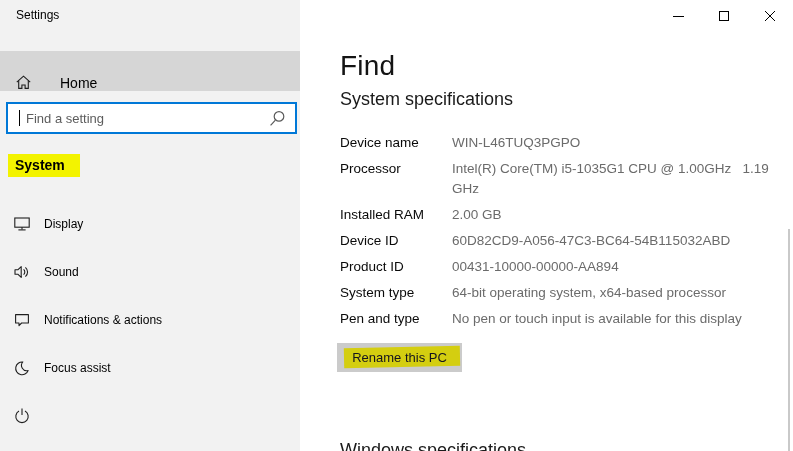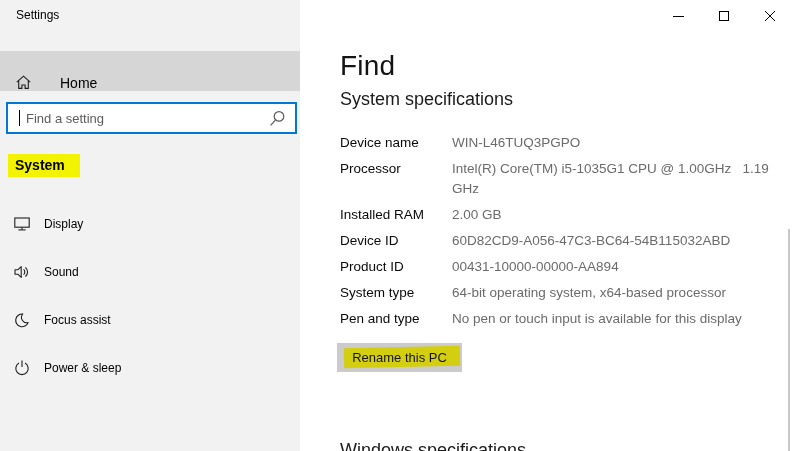--- a/index.html
+++ b/index.html
@@ -166,33 +166,40 @@
             <path d="M2 6.8 L4.8 6.8 L8.2 3.6 L8.2 14.4 L4.8 11.2 L2 11.2 Z" stroke-linejoin="round"></path>
             <path d="M10.6 6.4 a3.4 3.4 0 0 1 0 5.2"></path>
             <path d="M12.4 4.3 a6.2 6.2 0 0 1 0 9.4"></path>
           </svg>
         </span>
         <span class="nav-label">Sound</span>
       </div>
       <div class="nav-item">
         <span class="icon-box">
           <svg width="18" height="18" viewBox="0 0 18 18" fill="none" stroke="#1f1f1f" stroke-width="1.1">
+            <path d="M2.6 3.6 L15.4 3.6 L15.4 12 L8.6 12 L6 14.6 L6 12 L2.6 12 Z" stroke-linejoin="round"></path>
+          </svg>
+        </span>
+        <span class="nav-label">Notifications &amp; actions</span>
+      </div>
+      <div class="nav-item">
+        <span class="icon-box">
+          <svg width="18" height="18" viewBox="0 0 18 18" fill="none" stroke="#1f1f1f" stroke-width="1.1">
             <path d="M9.8 3 a6.4 6.4 0 1 0 5.3 8.6 a5.3 5.3 0 0 1 -5.3 -8.6 Z" stroke-linejoin="round"></path>
           </svg>
         </span>
         <span class="nav-label">Focus assist</span>
       </div>
       <div class="nav-item">
         <span class="icon-box">
           <svg width="18" height="18" viewBox="0 0 18 18" fill="none" stroke="#1f1f1f" stroke-width="1.1">
             <path d="M6 4 a6.2 6.2 0 1 0 6 0"></path>
             <line x1="9" y1="1.6" x2="9" y2="8"></line>
           </svg>
         </span>
-        <span class="nav-label">Power &amp; sleep</span>
       </div>
     </nav>
   </aside>
 
   <main class="main">
 
     <div class="win-controls">
       <button class="ctrl-btn">
         <span class="min-glyph"></span>
       </button>

